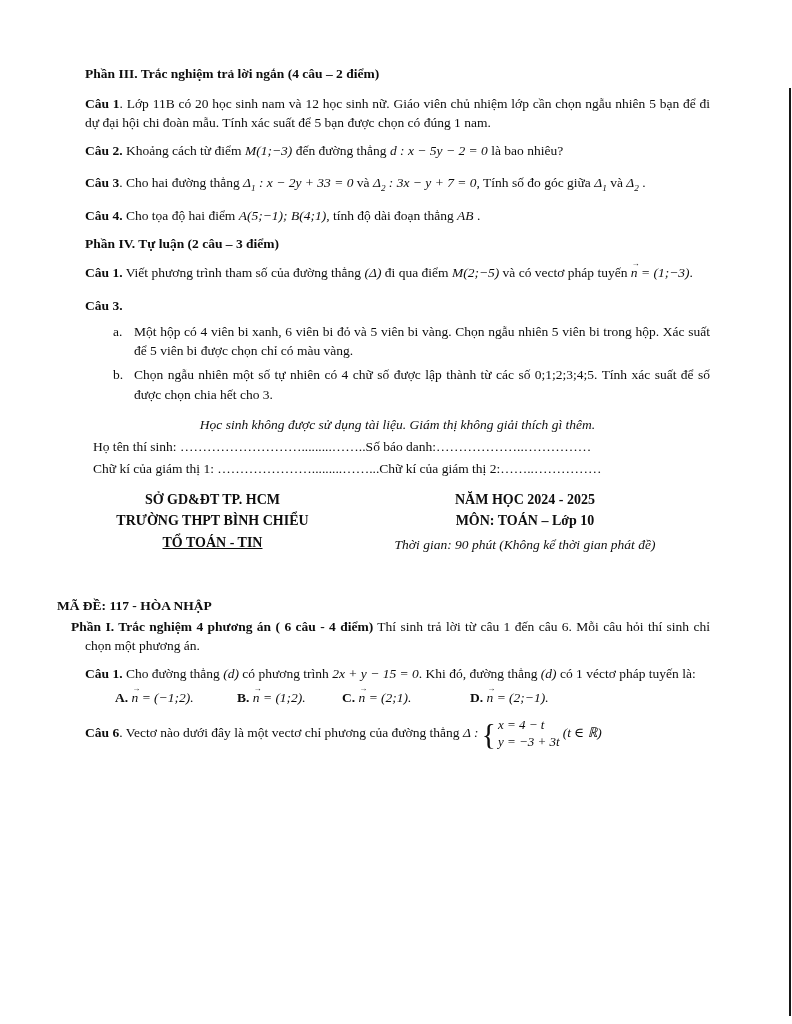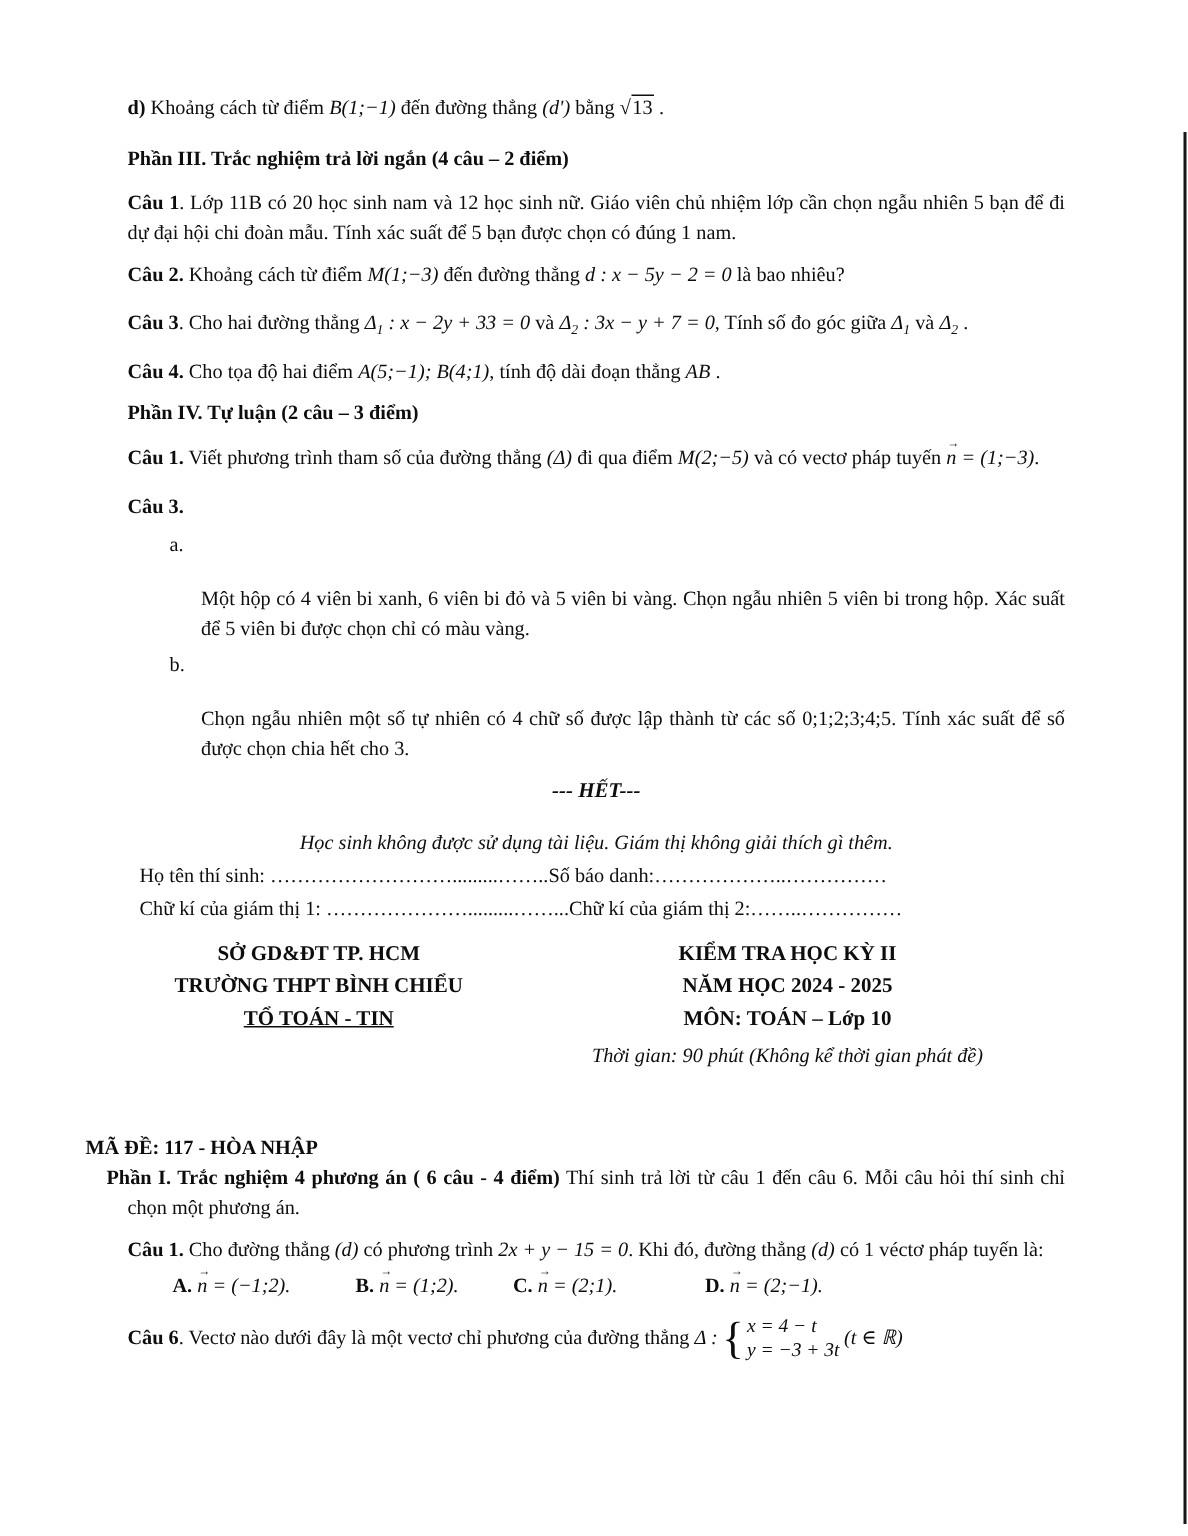--- a/index.html
+++ b/index.html
@@ -31,21 +31,21 @@
   .sqrt-val { display: inline-block; border-top: 1px solid #0d0d0d; line-height: 1.12; padding: 0 1px; }
 
   .vec { position: relative; display: inline-block; font-style: italic; }
   .vec::after { content: "→"; position: absolute; left: 10%; top: -0.66em; font-size: 0.6em; font-style: normal; }
 
   sub { font-size: 0.68em; font-style: italic; }
 
   .li { display: flex; margin: 0 0 4px; padding-left: 28px; line-height: 1.46; }
   .li-b { margin-bottom: 10px; }
   .li-marker { width: 21px; flex: none; }
-  .li-body { flex: 1; text-align: justify; margin-top: 36px; }
+  .li-body { flex: 1; text-align: justify; }
 
   .het { font-weight: bold; font-style: italic; text-align: center; font-size: 14px; margin: 8px 0 13px; }
   .notice { font-weight: normal; font-style: italic; text-align: center; margin: 0 0 3px; }
   .sign { padding-left: 8px; margin: 0 0 2px; }
 
   .head-row { display: flex; margin-top: 10px; }
   .head-left  { width: 255px; text-align: center; font-weight: bold; font-size: 14px; line-height: 1.55; }
   .head-right { flex: 1; text-align: center; font-weight: bold; font-size: 14px; line-height: 1.55; }
   .underline { text-decoration: underline; }
   .head-time { font-weight: normal; font-style: italic; font-size: 13.5px; margin-top: 3px; }
@@ -61,21 +61,20 @@
   .cases-brace { font-size: 30px; line-height: 0.9; font-weight: 400; }
   .cases-col { display: inline-flex; flex-direction: column; line-height: 1.3; padding-left: 2px; font-size: 13px; }
 
   .edge-line { position: absolute; right: 1px; top: 88px; height: 928px; width: 2px; background: #161616; }
 </style>
 </head>
 <body>
 
 <div class="page">
 
-  <p class="para mb14"><span class="b">d)</span><span> Khoảng cách từ điểm </span><span class="m">B(1;−1)</span><span> đến đường thẳng </span><span class="m">(d')</span><span> bằng </span><span>√</span><span class="sqrt-val">13</span><span> .</span></p>
 
   <p class="part-heading">Phần III. Trắc nghiệm trả lời ngắn (4 câu – 2 điểm)</p>
 
   <p class="just mb8"><span class="b">Câu 1</span><span>. Lớp 11B có 20 học sinh nam và 12 học sinh nữ. Giáo viên chủ nhiệm lớp cần chọn ngẫu nhiên 5 bạn để đi dự đại hội chi đoàn mẫu. Tính xác suất để 5 bạn được chọn có đúng 1 nam.</span></p>
 
   <p class="mb12"><span class="b">Câu 2.</span><span> Khoảng cách từ điểm </span><span class="m">M(1;−3)</span><span> đến đường thẳng </span><span class="m">d : x − 5y − 2 = 0</span><span> là bao nhiêu?</span></p>
 
   <p class="mb11"><span class="b">Câu 3</span><span>. Cho hai đường thẳng </span><span class="m">Δ</span><sub>1</sub><span class="m"> : x − 2y + 33 = 0</span><span> và </span><span class="m">Δ</span><sub>2</sub><span class="m"> : 3x − y + 7 = 0</span><span>, Tính số đo góc giữa </span><span class="m">Δ</span><sub>1</sub><span> và </span><span class="m">Δ</span><sub>2</sub><span> .</span></p>
 
   <p class="mb8"><span class="b">Câu 4.</span><span> Cho tọa độ hai điểm </span><span class="m">A(5;−1); B(4;1)</span><span>, tính độ dài đoạn thẳng </span><span class="m">AB</span><span> .</span></p>
@@ -89,35 +88,33 @@
 
   <div class="li">
     <span class="li-marker">a.</span>
     <span class="li-body">Một hộp có 4 viên bi xanh, 6 viên bi đỏ và 5 viên bi vàng. Chọn ngẫu nhiên 5 viên bi trong hộp. Xác suất để 5 viên bi được chọn chỉ có màu vàng.</span>
   </div>
   <div class="li li-b">
     <span class="li-marker">b.</span>
     <span class="li-body">Chọn ngẫu nhiên một số tự nhiên có 4 chữ số được lập thành từ các số 0;1;2;3;4;5. Tính xác suất để số được chọn chia hết cho 3.</span>
   </div>
 
-  <p class="het">--- HẾT---</p>
 
   <p class="notice">Học sinh không được sử dụng tài liệu. Giám thị không giải thích gì thêm.</p>
 
   <p class="sign">Họ tên thí sinh: ……………………….........……..Số báo danh:………………..……………</p>
   <p class="sign">Chữ kí của giám thị 1: ………………….........……...Chữ kí của giám thị 2:……..……………</p>
 
   <div class="head-row">
     <div class="head-left">
       <div>SỞ GD&amp;ĐT TP. HCM</div>
       <div>TRƯỜNG THPT BÌNH CHIỂU</div>
       <div class="underline">TỔ TOÁN - TIN</div>
     </div>
     <div class="head-right">
-      <div>KIỂM TRA HỌC KỲ II</div>
       <div>NĂM HỌC 2024 - 2025</div>
       <div>MÔN: TOÁN – Lớp 10</div>
       <div class="head-time">Thời gian: 90 phút (Không kể thời gian phát đề)</div>
     </div>
   </div>
 
   <p class="made">MÃ ĐỀ: 117 - HÒA NHẬP</p>
 
   <p class="part1 just"><span class="b">Phần I.  Trắc nghiệm 4 phương án ( 6 câu - 4 điểm)</span><span> Thí sinh trả lời từ câu 1 đến câu 6. Mỗi câu hỏi thí sinh chỉ chọn một phương án.</span></p>
 

